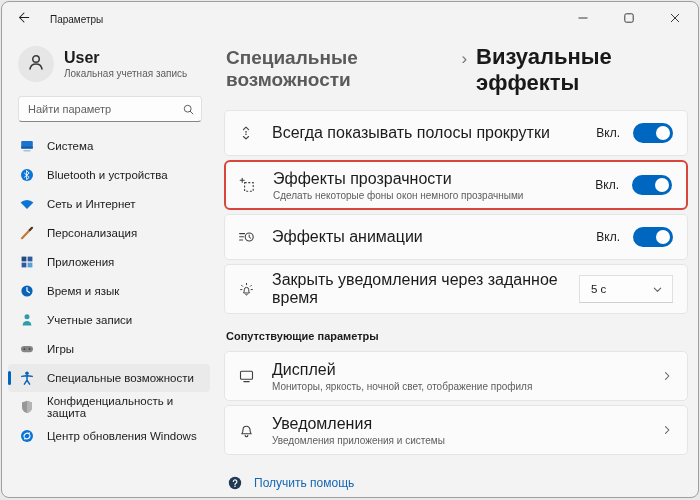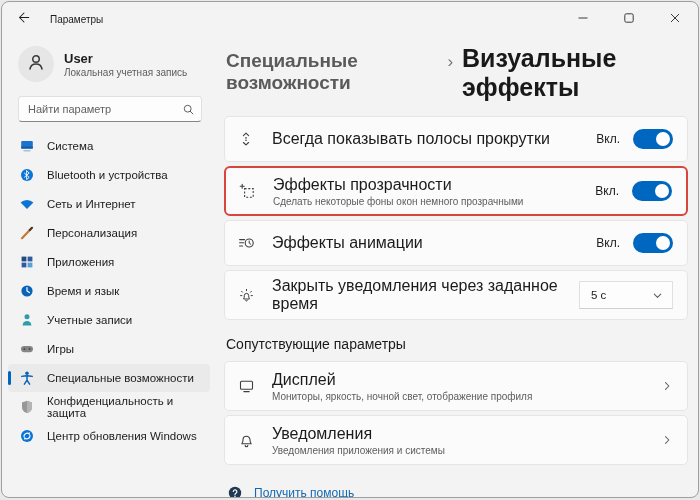--- a/index.html
+++ b/index.html
@@ -16,21 +16,21 @@
   .tb-spacer { flex:1; }
   .win-controls { display:flex; height:34px; }
   .win-btn { width:46px; height:34px; display:flex; align-items:center; justify-content:center; }
   
   .main { flex:1; display:flex; overflow:hidden; }
   .sidebar { width:214px; flex-shrink:0; padding-top:4px; }
   .content { flex:1; padding:0 10px 0 8px; }
   
   .user-row { display:flex; align-items:center; gap:10px; padding:6px 14px 10px 16px; }
   .avatar { width:36px; height:36px; border-radius:50%; background:#e6e6e6; display:flex; align-items:center; justify-content:center; }
-  .user-name { font-size:13px; font-weight:bold; color:#1b1b1b; }
+  .user-name { font-size:16px; font-weight:bold; color:#1b1b1b; }
   .user-sub { font-size:10px; color:#5d5d5d; margin-top:1px; }
   .search-wrap { margin:4px 14px 10px 16px; position:relative; }
   .search-input {
     width:100%; height:26px; background:#fdfdfd; border:1px solid #e0e0e0; border-bottom:1px solid #868686;
     border-radius:4px; font-size:11px; font-family:"Liberation Sans", sans-serif; padding:0 26px 0 9px; color:#1b1b1b;
   }
   .search-input::placeholder { color:#616161; }
   .search-ic { position:absolute; right:7px; top:6px; }
   .nav { }
   .nav-item {
@@ -39,21 +39,21 @@
   }
   .nav-item.selected { background:#eaeaea; }
   .nav-item.selected::before {
     content:""; position:absolute; left:0px; top:7px; width:3px; height:14px; border-radius:2px; background:#0067c0;
   }
   .nav-ic { width:16px; height:16px; flex-shrink:0; display:flex; }
   
   .breadcrumb { display:flex; align-items:baseline; gap:9px; margin:8px 0 14px 2px; }
   .bc-parent { font-size:19px; font-weight:600; color:#5a5a5a; cursor:pointer; }
   .bc-sep { font-size:17px; color:#757575; }
-  .bc-title { font-size:25px; font-weight:700; color:#191919; }
+  .bc-title { font-size:22px; font-weight:700; color:#191919; }
   .card {
     background:#fbfbfb; border:1px solid #e5e5e5; border-radius:5px;
     display:flex; align-items:center; padding:0 14px 0 13px; margin-bottom:4px; min-height:46px;
   }
   .card.tall { min-height:50px; }
   .card.highlighted { border:2px solid #d8453d; border-radius:6px; }
   .row-ic { width:20px; height:16px; display:flex; margin-right:14px; flex-shrink:0; }
   .row-text { flex:1; padding:6px 0; }
   .row-title { font-size:16px; color:#1b1b1b; }
   .row-sub { font-size:10px; color:#5d5d5d; margin-top:2px; }
@@ -61,21 +61,21 @@
   .toggle {
     width:40px; height:20px; border-radius:10px; background:#0067c0; position:relative; cursor:pointer; flex-shrink:0;
   }
   .toggle::after { content:""; position:absolute; right:3px; top:3px; width:14px; height:14px; border-radius:50%; background:#ffffff; }
   .dropdown {
     width:94px; height:28px; background:#fdfdfd; border:1px solid #e0e0e0; border-bottom-color:#cfcfcf;
     border-radius:0; display:flex; align-items:center; padding:0 9px 0 11px; cursor:pointer; flex-shrink:0;
   }
   .dd-value { flex:1; font-size:11.5px; color:#1b1b1b; }
   .chev { display:flex; }
-  .section-header { font-size:14px; font-weight:400; color:#1b1b1b; margin:16px 0 9px 2px; }
+  .section-header { font-size:11px; font-weight:700; color:#1b1b1b; margin:16px 0 9px 2px; }
   .links { margin-top:20px; }
   .link-row { display:flex; align-items:center; gap:11px; margin:0 0 15px 3px; cursor:pointer; width:max-content; }
   .link-label { font-size:12px; color:#1467b3; }
   .link-ic { width:16px; height:16px; display:flex; }
 </style>
 </head>
 <body>
 
 <div class="window">
 

